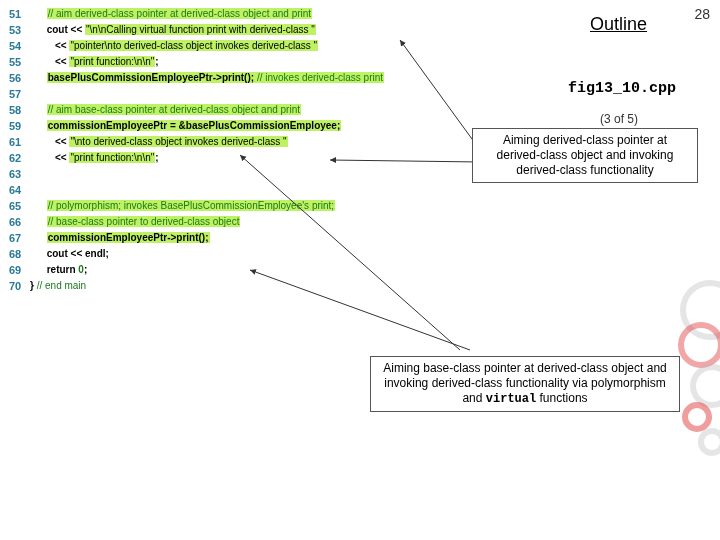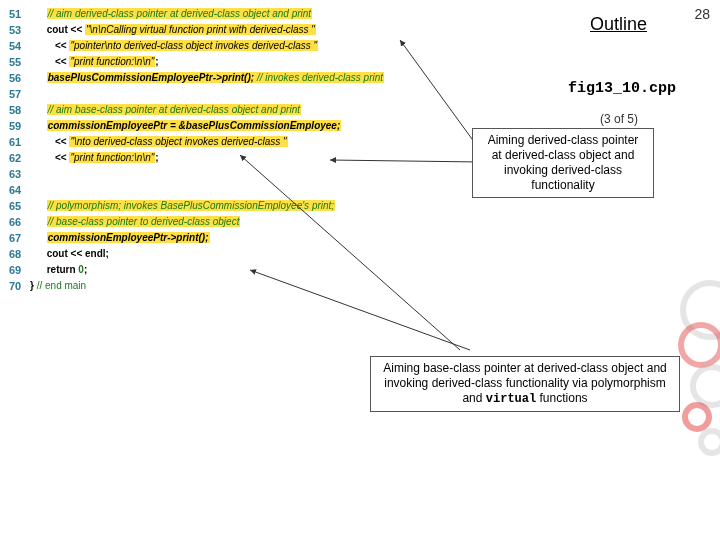--- a/index.html
+++ b/index.html
@@ -12,21 +12,21 @@
   .code-area { position: absolute; top: 6px; left: 6px; width: 560px; font-family: Verdana, "Segoe UI", sans-serif; font-size: 10px; line-height: 16px; }
   .row { display: flex; align-items: flex-start; min-height: 16px; }
   .ln { width: 24px; text-align: center; color: #2a7a9a; font-weight: bold; font-size: 11px; padding-right: 6px; flex: none; }
   .code { white-space: pre; }
   .cmt { color: #1a7a1a; }
   .kw { color: #000; font-weight: bold; }
   .str { color: #000; }
   .txt { color: #000; font-weight: bold; }
   .plain { color: #000; }
   .num { color: #1a7a1a; font-weight: bold; }
-  .hl { background: #fde047; padding: 0 1px; font-style: italic; }
+  .hl { background: #bef264; padding: 0 1px; }
   .callout { position: absolute; background: #fff; border: 1px solid #555; padding: 4px 8px; font-size: 12px; text-align: center; z-index: 5; line-height: 1.25; }
   .callout code { font-family: "Courier New", monospace; font-weight: bold; }
   svg.lines { position: absolute; top: 0; left: 0; width: 720px; height: 540px; pointer-events: none; z-index: 3; }
   .deco { position: absolute; right: -10px; bottom: 80px; width: 70px; height: 180px; z-index: 1; }
   .ring { position: absolute; border-radius: 50%; border: 6px solid rgba(180,180,180,0.35); }
   .ring.r1 { width: 60px; height: 60px; top: 0; right: -10px; }
   .ring.r2 { width: 46px; height: 46px; top: 42px; right: 6px; border-color: rgba(225,60,60,0.45); }
   .ring.r3 { width: 44px; height: 44px; top: 84px; right: -4px; }
   .ring.r4 { width: 30px; height: 30px; top: 122px; right: 18px; border-color: rgba(225,60,60,0.5); }
   .ring.r5 { width: 28px; height: 28px; top: 148px; right: 4px; }
@@ -120,21 +120,21 @@
       <marker id="ah" markerWidth="8" markerHeight="8" refX="6" refY="3" orient="auto">
         <path d="M0,0 L6,3 L0,6 Z" fill="#333"></path>
       </marker>
     </defs>
     <line x1="480" y1="150" x2="400" y2="40" stroke="#333" stroke-width="1" marker-end="url(#ah)"></line>
     <line x1="480" y1="162" x2="330" y2="160" stroke="#333" stroke-width="1" marker-end="url(#ah)"></line>
     <line x1="470" y1="350" x2="250" y2="270" stroke="#333" stroke-width="1" marker-end="url(#ah)"></line>
     <line x1="460" y1="350" x2="240" y2="155" stroke="#333" stroke-width="1" marker-end="url(#ah)"></line>
   </svg>
 
-  <div class="callout" style="top:128px; left:472px; width:182px;">
+  <div class="callout" style="top:128px; left:472px; width:226px;">
     <span>Aiming derived-class pointer at derived-class object and invoking derived-class functionality</span>
   </div>
 
   <div class="callout" style="top:348px; left:370px; width:310px;margin-top:8px;">
     <span>Aiming base-class pointer at derived-class object and invoking derived-class functionality via polymorphism and </span><code>virtual</code><span> functions</span>
   </div>
 
   <div class="deco">
     <div class="ring r1"></div>
     <div class="ring r2"></div>

